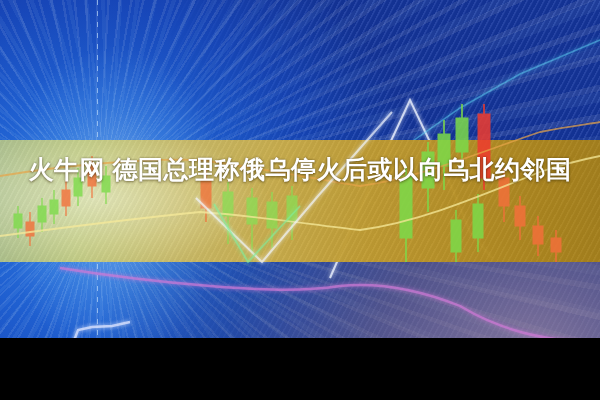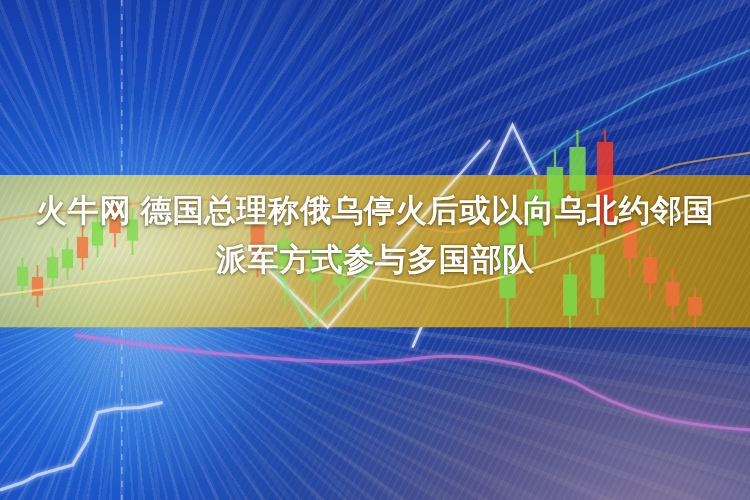--- a/index.html
+++ b/index.html
@@ -1,18 +1,18 @@
 <!DOCTYPE html>
 <html><head>
 <meta charset="utf-8">
 <style>
   html,body{margin:0;padding:0;background:#000;}
   #stage{
     position:relative;
-    width:600px;height:400px;
+    width:600px;height:338px;
     overflow:hidden;
     font-family:"Liberation Sans","DejaVu Sans",sans-serif;
     background:#1b3fa0;
   }
   .layer{position:absolute;inset:0;}
 
   
   .bg-blue{
     background:
       radial-gradient(ellipse 340px 300px at 14% 62%, #2f7ae0 0%, #1f5fd0 38%, #1746b8 70%, #15369d 100%),
@@ -231,16 +231,15 @@
     </g>
 
     <path d="M0,236 C60,228 140,218 200,212 C260,216 320,226 360,230 C420,222 480,196 540,172 C570,162 590,158 600,156" fill="none" stroke="#f6ea9a" stroke-width="1.8" opacity=".8"></path>
     <path d="M0,176 C60,166 140,158 200,160 C260,168 320,180 360,186 C420,178 480,152 540,132 C570,126 590,124 600,122" fill="none" stroke="#e8a64a" stroke-width="1.8" opacity=".75"></path>
     <path d="M196,198 L262,262 L318,196 L392,112" fill="none" stroke="#f2f7ff" stroke-width="2" opacity=".8" filter="url(#softglow)"></path>
     <path d="M214,204 L248,262 L300,206" fill="none" stroke="#7ef0a0" stroke-width="1.8" opacity=".7" filter="url(#softglow)"></path>
   </svg>
 
   <div class="headline">
     <span class="hl-line">火牛网 德国总理称俄乌停火后或以向乌北约邻国</span>
-    <span class="hl-line">派军方式参与多国部队</span>
   </div>
 
 </div>
 
 </body></html>

